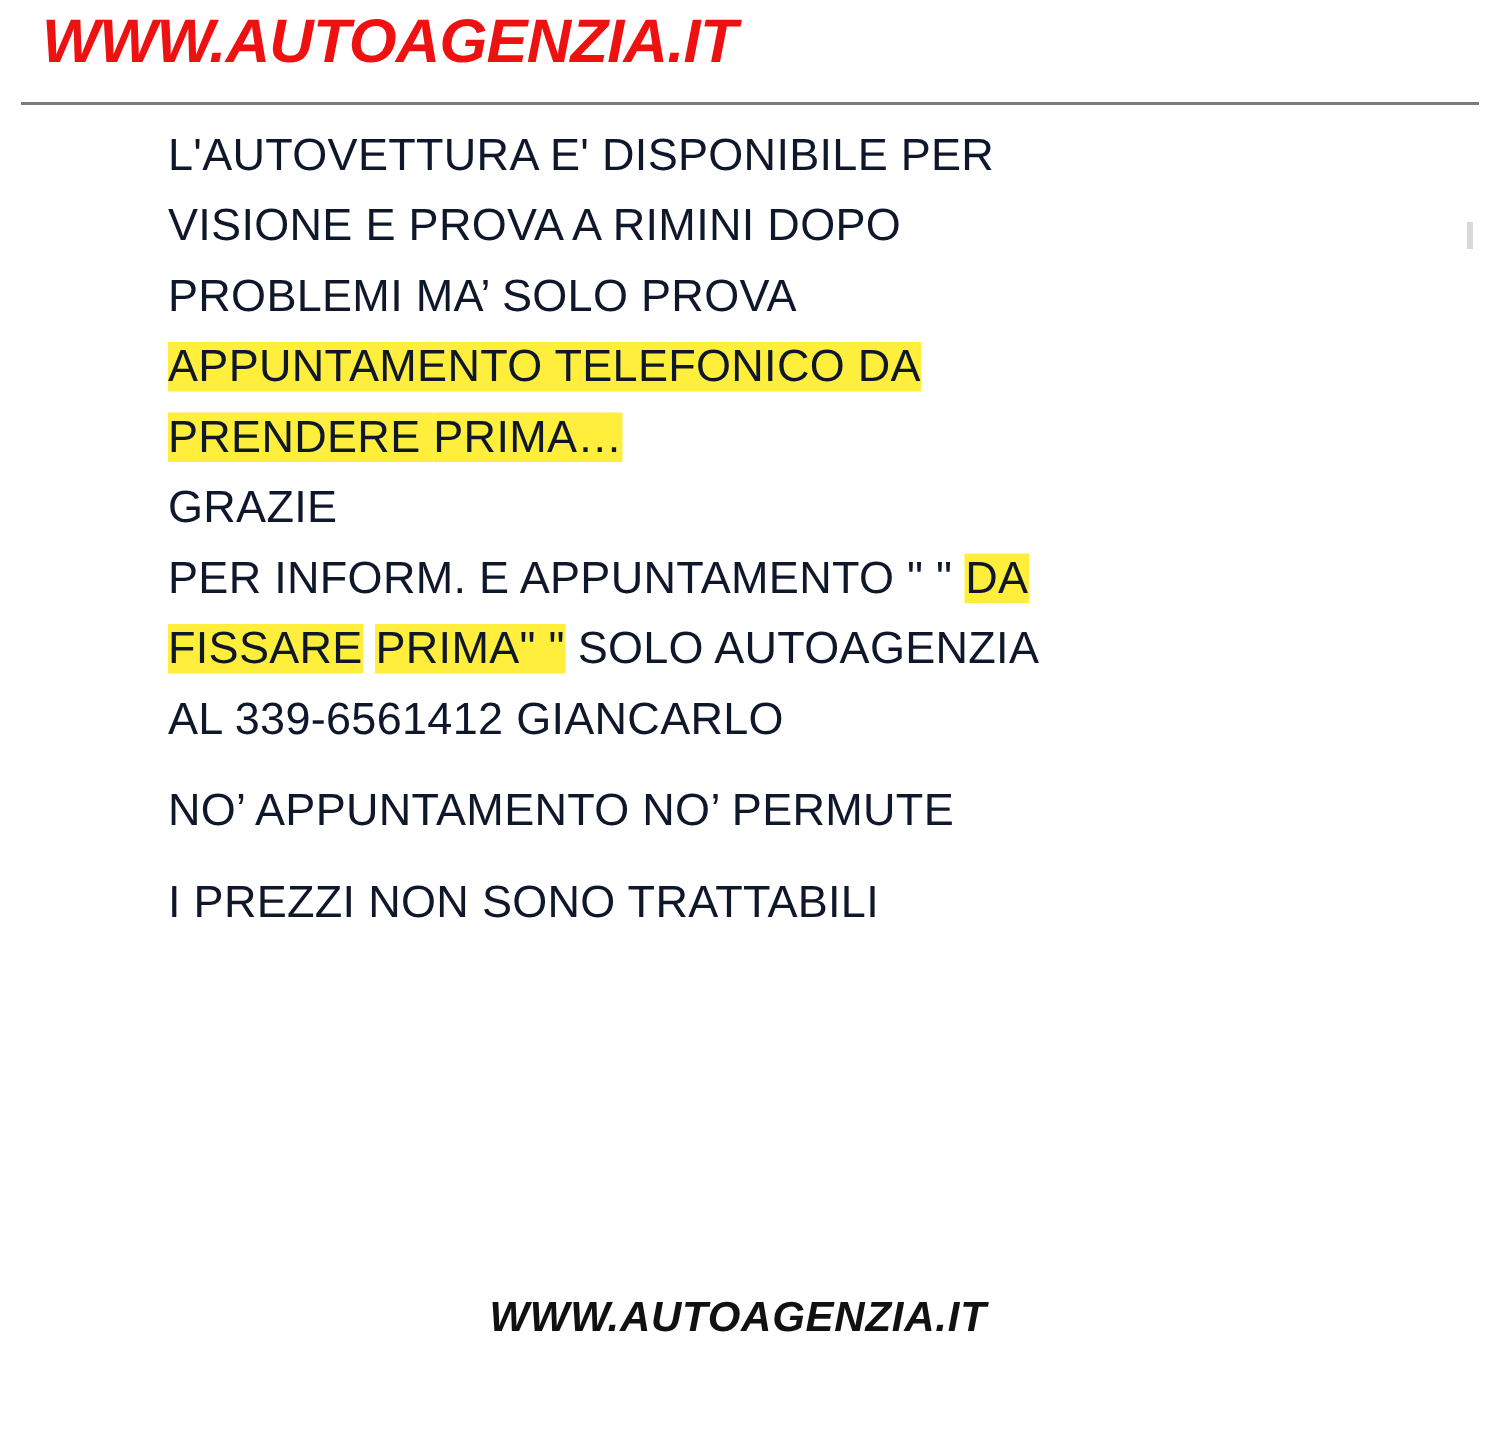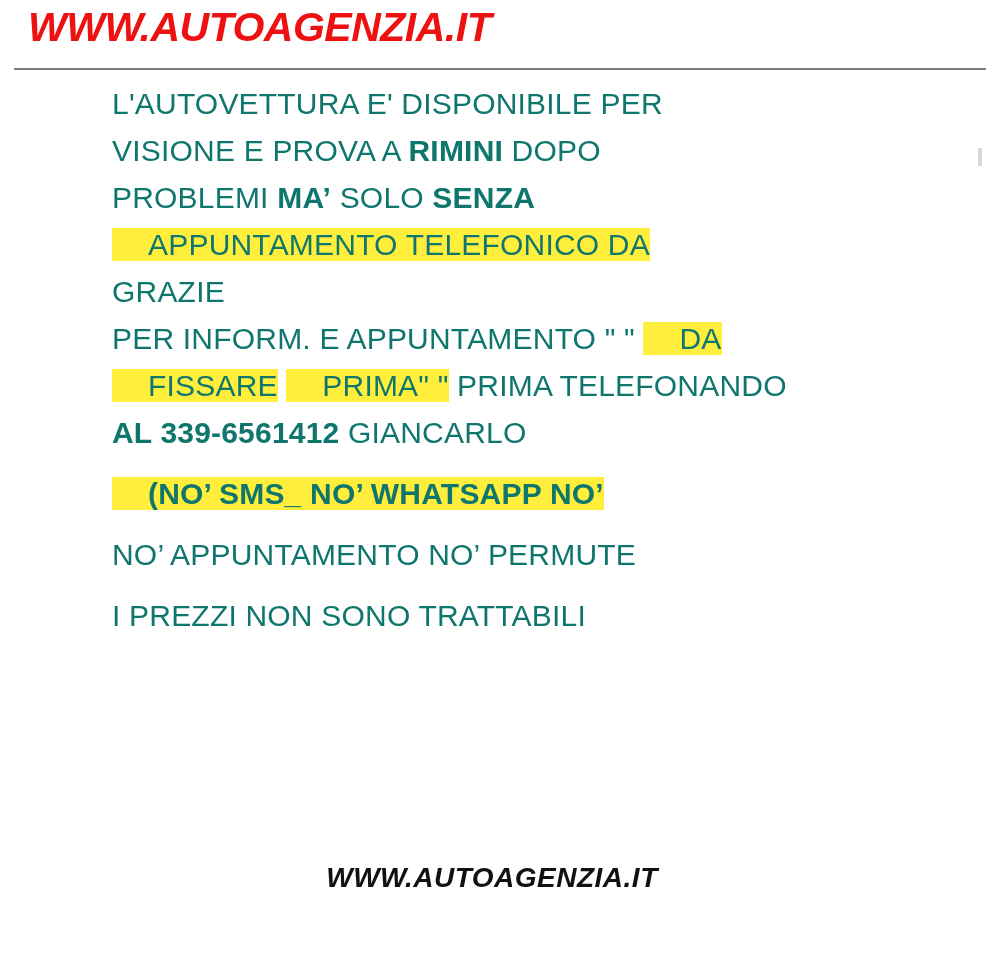--- a/index.html
+++ b/index.html
@@ -48,33 +48,32 @@
   }
   .body-block {
     position: absolute;
     left: 112px;
     top: 80px;
     width: 830px;
   }
   .line {
     font-size: 30px;
     line-height: 47px;
-    color: #0f766e;
+    color: #0f172a;
     white-space: nowrap;
     letter-spacing: 0.2px;
   }
   .line.gap-top {
     margin-top: 14px;
   }
   .hl {
     background: #ffef3c;
-    padding-left: 36px;
   }
   .b {
-    font-weight: bold;
+    font-weight: normal;
   }
   .footer-url {
     position: absolute;
     left: 112px;
     top: 862px;
     width: 760px;
     text-align: center;
     font-size: 28px;
     font-weight: bold;
     font-style: italic;
@@ -98,26 +97,26 @@
   <div class="header-banner">
     <div class="header-title">WWW.AUTOAGENZIA.IT</div>
   </div>
 
   <div class="rule"></div>
   <div class="smudge"></div>
 
   <div class="body-block" id="body-block">
       <div class="line"><span>L'AUTOVETTURA E' DISPONIBILE PER</span></div>
       <div class="line"><span>VISIONE E PROVA A </span><span class="b">RIMINI</span><span> DOPO</span></div>
-      <div class="line"><span>PROBLEMI </span><span class="b">MA’</span><span> SOLO </span><span class="b">SENZA</span></div>
+      <div class="line"><span>PROBLEMI </span><span class="b">MA’</span><span> SOLO </span><span class="b">PROVA</span></div>
       <div class="line"><span class="hl">APPUNTAMENTO TELEFONICO DA</span></div>
+      <div class="line"><span class="hl">PRENDERE </span><span class="hl b">PRIMA…</span></div>
       <div class="line"><span>GRAZIE</span></div>
       <div class="line"><span>PER INFORM. E APPUNTAMENTO " " </span><span class="hl">DA</span></div>
-      <div class="line"><span class="hl">FISSARE</span><span> </span><span class="hl">PRIMA" "</span><span> PRIMA TELEFONANDO</span></div>
+      <div class="line"><span class="hl">FISSARE</span><span> </span><span class="hl">PRIMA" "</span><span> SOLO AUTOAGENZIA</span></div>
       <div class="line"><span class="b">AL 339-6561412</span><span> GIANCARLO</span></div>
-      <div class="line gap-top"><span class="hl b">(NO’ SMS_ NO’ WHATSAPP NO’</span></div>
       <div class="line gap-top"><span>NO’ APPUNTAMENTO NO’ PERMUTE</span></div>
       <div class="line gap-top"><span>I PREZZI NON SONO TRATTABILI</span></div>
     </div>
 
   <div class="footer-url">WWW.AUTOAGENZIA.IT</div>
 
 </div>
 
 </body></html>

